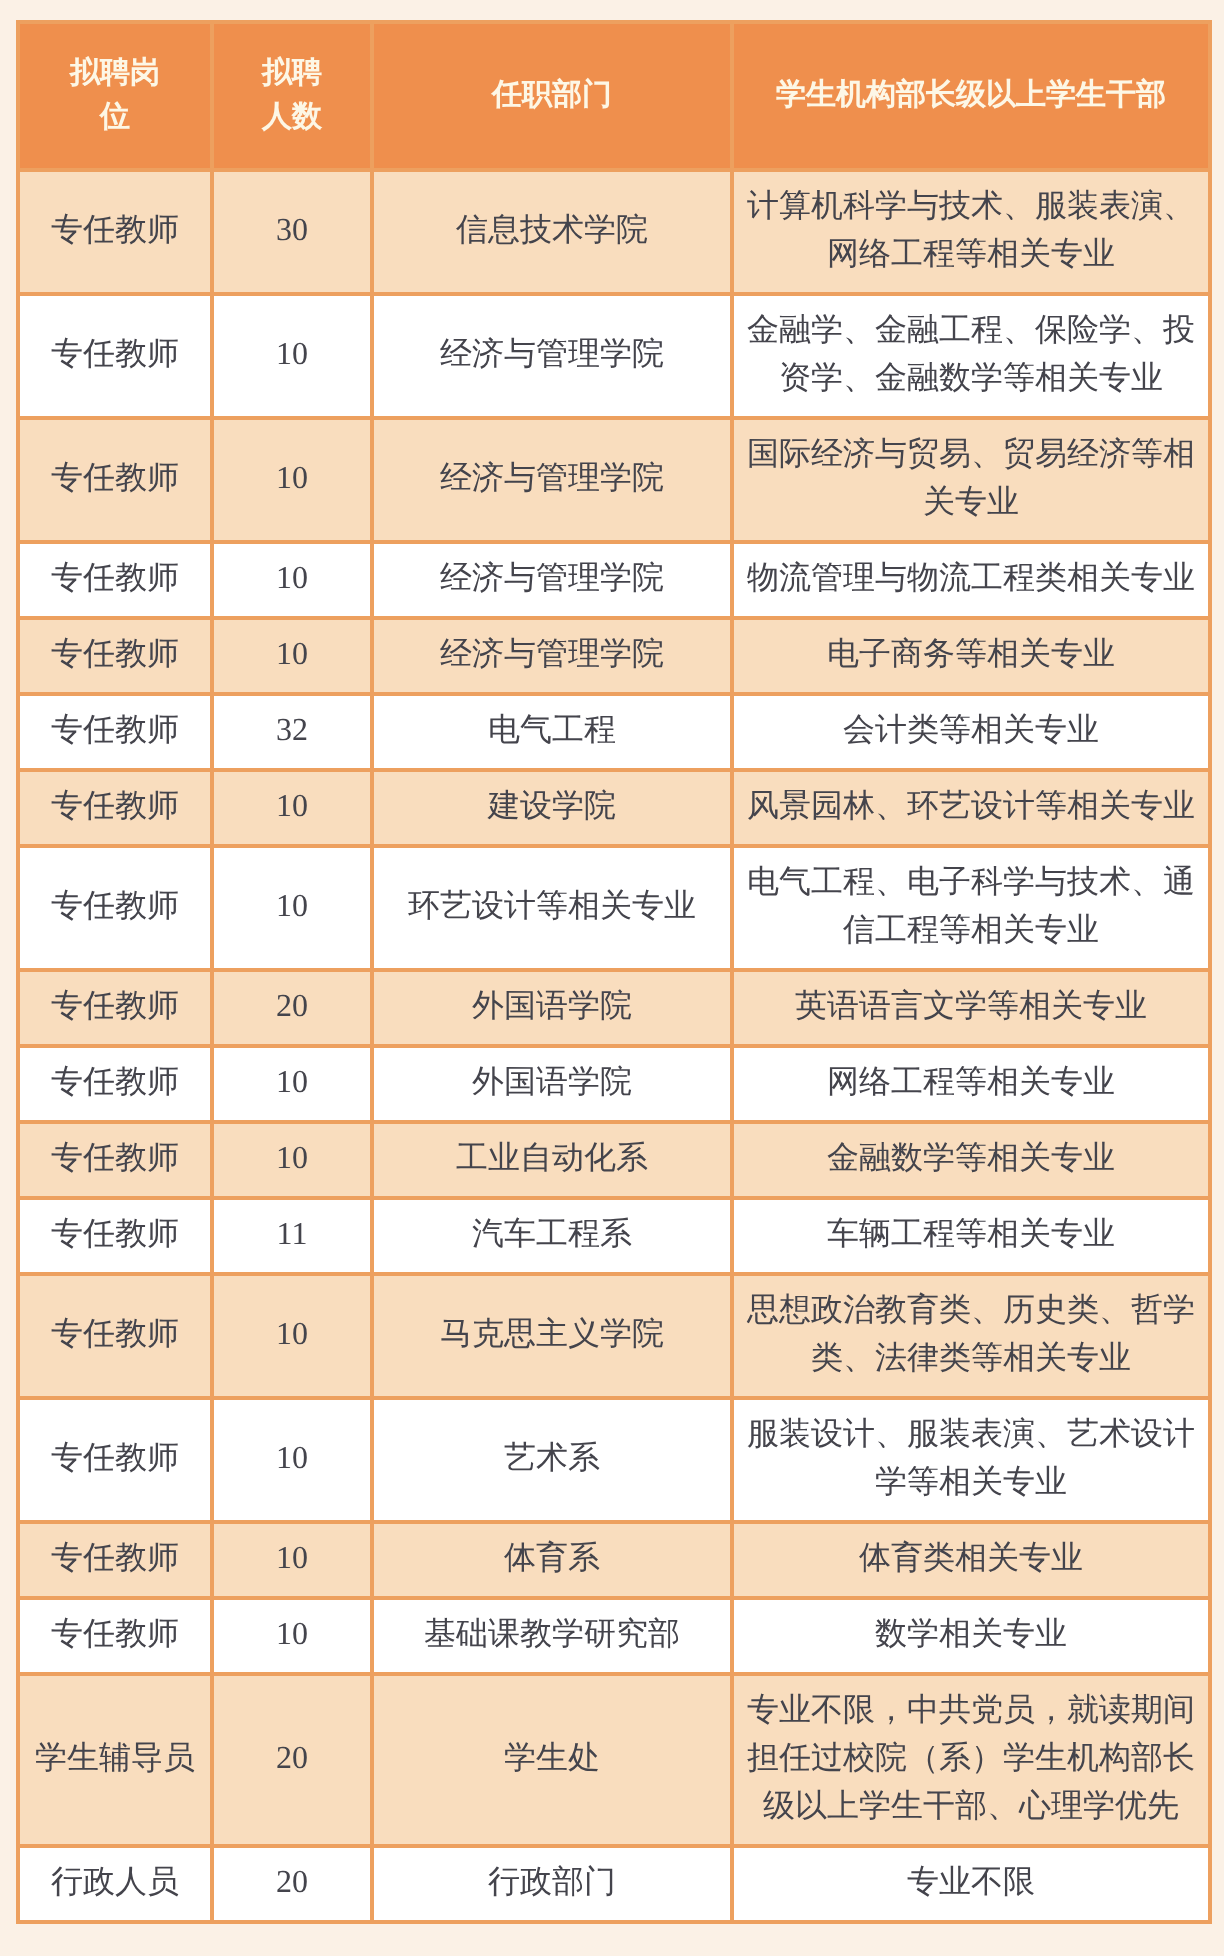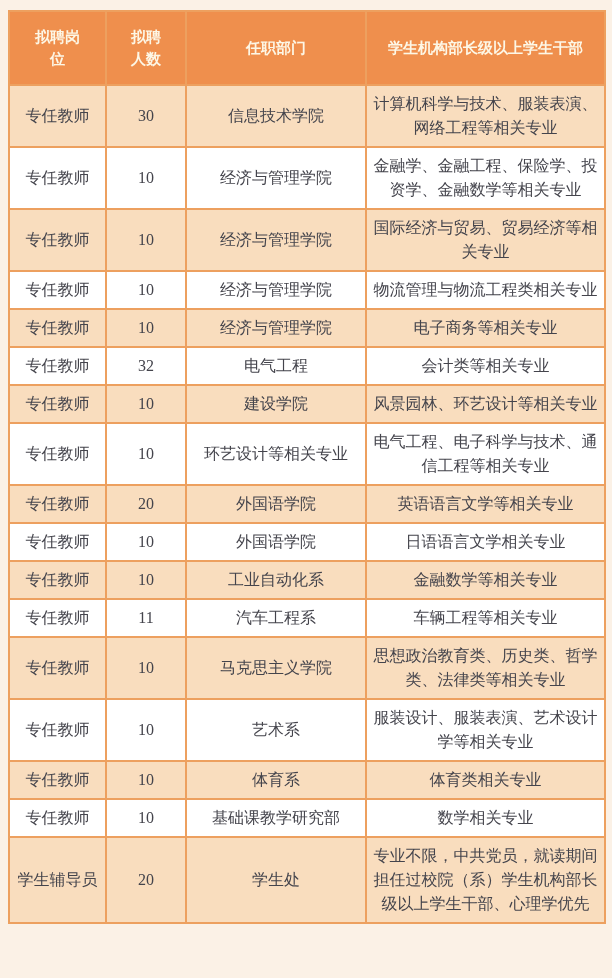--- a/index.html
+++ b/index.html
@@ -127,21 +127,21 @@
         <tr>
     <td>专任教师</td>
     <td>20</td>
     <td>外国语学院</td>
     <td>英语语言文学等相关专业</td>
   </tr>
         <tr>
     <td>专任教师</td>
     <td>10</td>
     <td>外国语学院</td>
-    <td>日语语言文学相关专业</td>
+    <td>网络工程等相关专业</td>
   </tr>
         <tr>
     <td>专任教师</td>
     <td>10</td>
     <td>工业自动化系</td>
     <td>金融数学等相关专业</td>
   </tr>
         <tr>
     <td>专任教师</td>
     <td>11</td>
@@ -171,15 +171,21 @@
     <td>10</td>
     <td>基础课教学研究部</td>
     <td>数学相关专业</td>
   </tr>
         <tr>
     <td>学生辅导员</td>
     <td>20</td>
     <td>学生处</td>
     <td>专业不限，中共党员，就读期间担任过校院（系）学生机构部长级以上学生干部、心理学优先</td>
   </tr>
+        <tr>
+    <td>行政人员</td>
+    <td>20</td>
+    <td>行政部门</td>
+    <td>专业不限</td>
+  </tr>
       </tbody>
   </table>
 </div>
 
 </body></html>

